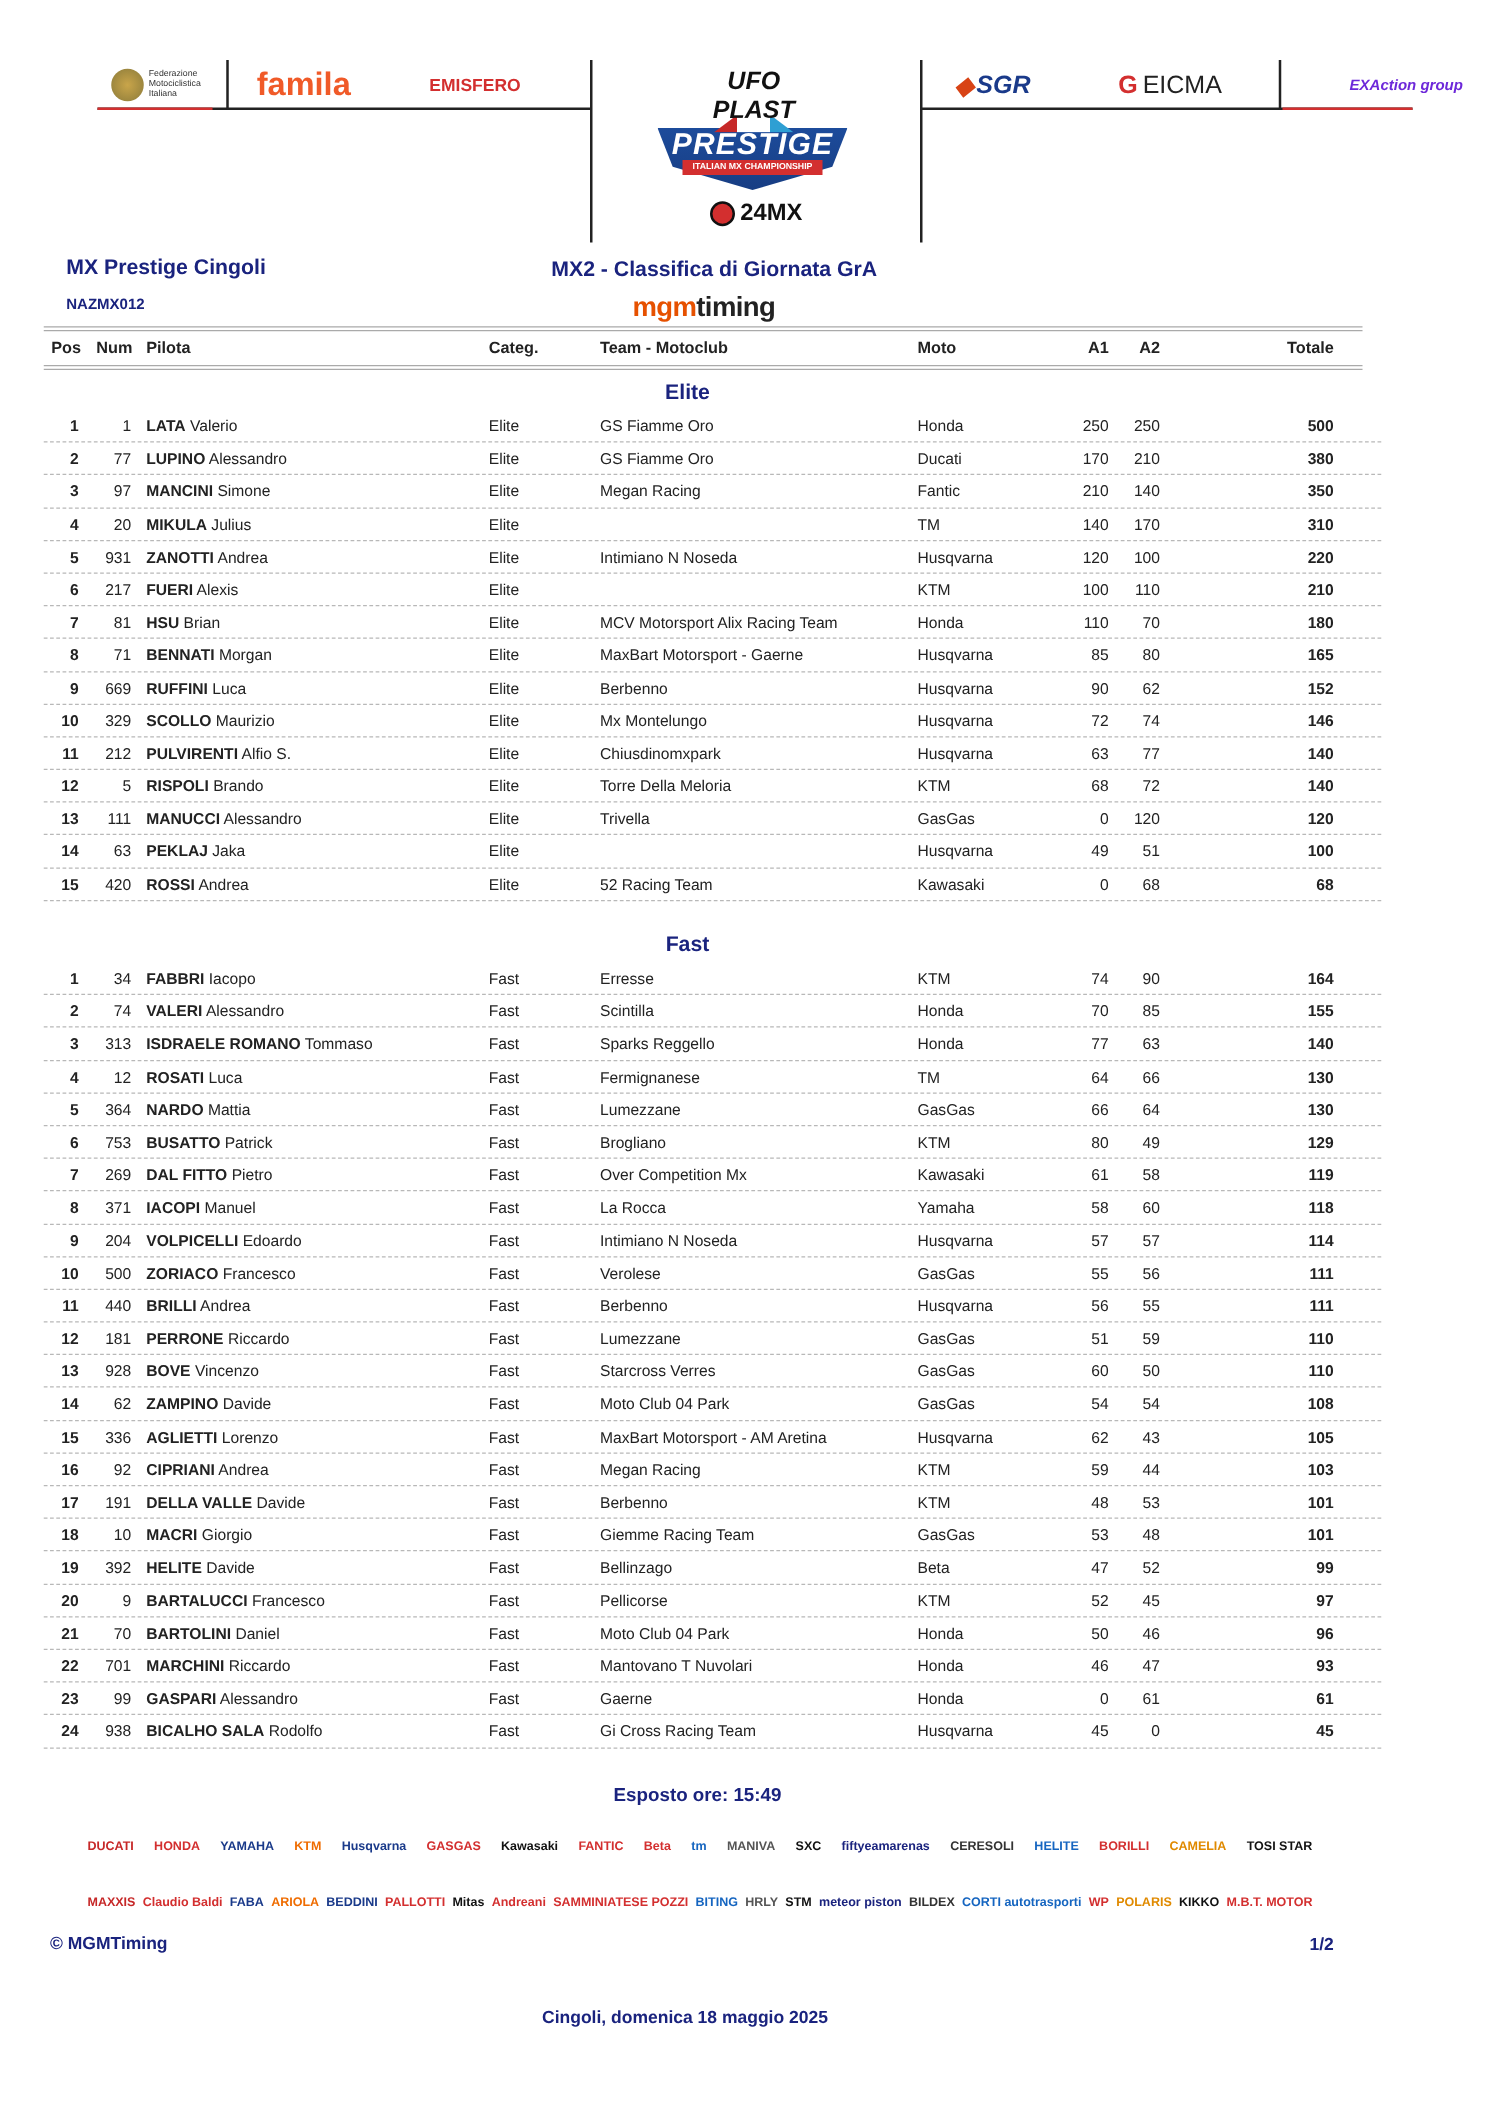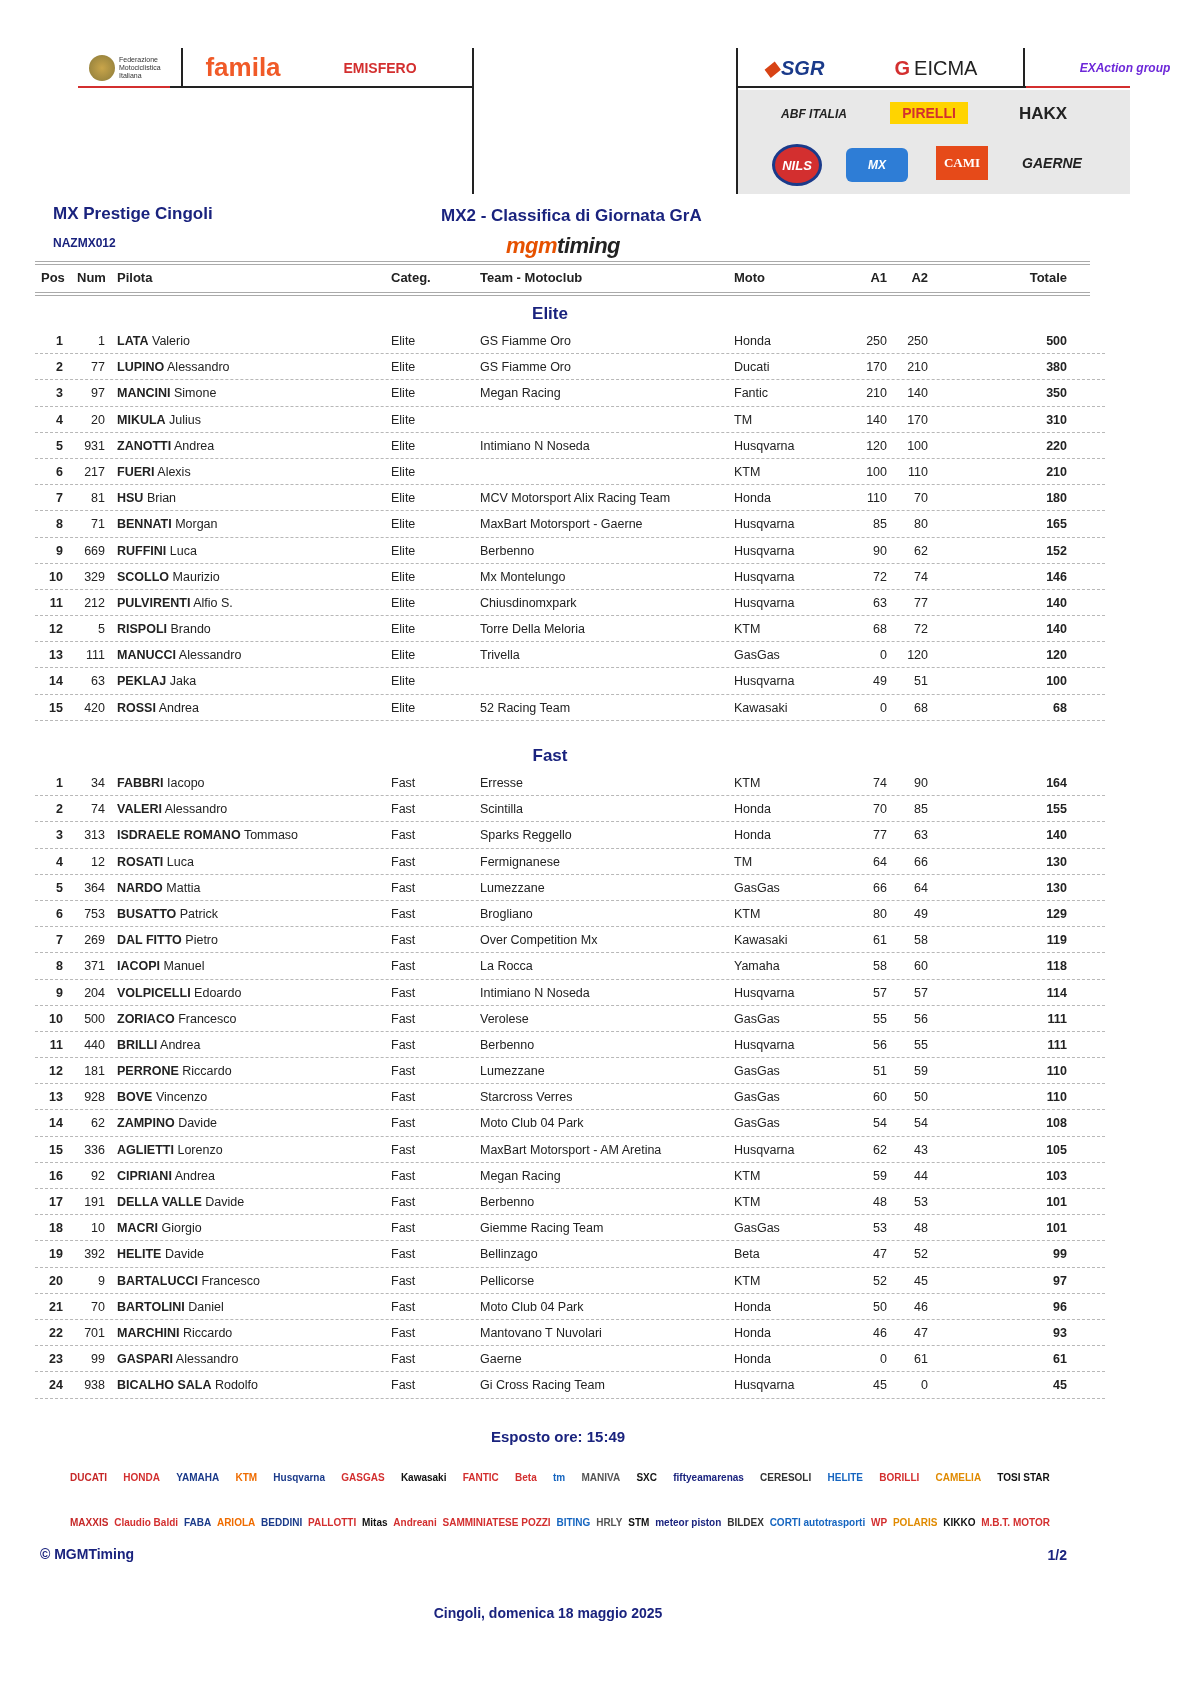--- a/index.html
+++ b/index.html
@@ -30,21 +30,21 @@
   .badge-top { position: absolute; left: 55px; top: 46px; width: 80px; height: 12px; background: linear-gradient(90deg, #c62828 0 33%, #fff 33% 66%, #2e9fd3 66%); clip-path: polygon(10% 100%, 30% 0, 70% 0, 90% 100%); }
   .badge-text { position: absolute; left: 18px; top: 54px; width: 152px; text-align: center; color: #fff; font-weight: 900; font-size: 24px; letter-spacing: 1px; font-style: italic; }
   .badge-ribbon { position: absolute; left: 38px; top: 80px; width: 112px; height: 12px; background: #d32f2f; color: #fff; font-size: 7px; text-align: center; line-height: 12px; font-weight: bold; }
   .mx24 { position: absolute; left: 42px; top: 110px; width: 110px; height: 26px; display: flex; align-items: center; justify-content: center; gap: 4px; font-weight: 900; font-size: 19px; color: #111; }
   .mx24 .dot { width: 20px; height: 20px; border-radius: 50%; background: #d32f2f; border: 2px solid #111; }
 
   
   .event-title { position: absolute; left: 53px; top: 204px; font-size: 17px; font-weight: bold; color: #1a237e; }
   .event-code { position: absolute; left: 53px; top: 236px; font-size: 12px; font-weight: bold; color: #1a237e; }
   .race-title { position: absolute; left: 441px; top: 206px; font-size: 17px; font-weight: bold; color: #1a237e; }
-  .mgm-logo { position: absolute; left: 506px; top: 233px; font-size: 22px; font-weight: bold; font-style: italic; letter-spacing: -0.5px; }
+  .mgm-logo { position: absolute; left: 506px; top: 233px; font-size: 22px; font-weight: bold; letter-spacing: -0.5px; }
   .mgm-logo .mgm { color: #e65100; }
   .mgm-logo .timing { color: #222; }
 
   .hr-double { position: absolute; left: 35px; width: 1055px; height: 4px; border-top: 1px solid #aaa; border-bottom: 1px solid #aaa; }
   .hr1 { top: 261px; }
   .hr2 { top: 292px; }
 
   
   .thead { position: absolute; left: 35px; top: 270px; width: 1055px; height: 20px; font-size: 13px; font-weight: bold; color: #222; }
   .col { position: absolute; white-space: nowrap; }
@@ -92,43 +92,45 @@
       <div class="logo" style="left:6px;top:4px;width:90px;height:32px;font-size:7px;color:#333;font-weight:normal;gap:4px;">
         <span style="display:inline-block;width:26px;height:26px;border-radius:50%;background:radial-gradient(#c9a54a,#8a7a3a);"></span>
         <span style="width:50px;white-space:normal;line-height:8px;">Federazione Motociclistica Italiana</span>
       </div>
       <div class="logo" style="left:115px;top:2px;width:100px;height:34px;font-size:26px;color:#f05a28;font-weight:bold;">famila</div>
       <div class="logo" style="left:258px;top:6px;width:88px;height:28px;font-size:14px;color:#d32f2f;">EMISFERO</div>
     </div>
     <div class="vsep2"></div>
   </div>
 
+  <div class="center-logo">
+    <div class="ufo">UFO PLAST</div>
+    <div class="badge-shield"></div>
+    <div class="badge-top"></div>
+    <div class="badge-text">PRESTIGE</div>
+    <div class="badge-ribbon">ITALIAN MX CHAMPIONSHIP</div>
+    <div class="mx24">
+      <span class="dot"></span>
+      <span>24MX</span>
+    </div>
+  </div>
 
   <div class="panel-right">
     <div class="top">
       <div class="redline"></div>
       <div class="vsep1"></div>
       <div class="logo" style="left:18px;top:6px;width:80px;height:28px;font-size:20px;font-style:italic;color:#1a3a8a;gap:2px;">
         <span style="color:#d84315;">◆</span>
           <span>SGR</span>
       </div>
       <div class="logo" style="left:150px;top:6px;width:100px;height:28px;font-size:20px;color:#222;font-weight:normal;gap:4px;">
         <span style="color:#d32f2f;font-weight:bold;">G</span>
           <span>EICMA</span>
       </div>
       <div class="logo" style="left:292px;top:6px;width:100px;height:28px;font-size:12px;font-style:italic;color:#6d28d9;margin-left:47px;">EXAction group</div>
-    </div>
-    <div class="bottom">
-      <div class="logo" style="left:28px;top:12px;width:100px;height:24px;font-size:12px;font-style:italic;color:#222;">ABF ITALIA</div>
-      <div class="logo" style="left:154px;top:12px;width:78px;height:22px;background:#ffd400;color:#d32f2f;font-size:14px;font-weight:900;">PIRELLI</div>
-      <div class="logo" style="left:262px;top:12px;width:90px;height:24px;font-size:17px;color:#222;font-weight:900;">HAKX</div>
-      <div class="logo" style="left:36px;top:54px;width:50px;height:42px;border-radius:50%;background:#d32f2f;border:3px solid #1a3a8a;color:#fff;font-size:13px;font-style:italic;font-weight:900;">NILS</div>
-      <div class="logo" style="left:110px;top:58px;width:62px;height:34px;background:#2e7dd6;color:#fff;font-size:12px;font-style:italic;font-weight:900;border-radius:6px;">MX</div>
-      <div class="logo" style="left:200px;top:56px;width:52px;height:34px;background:#e64a19;color:#fff;font-size:13px;font-family:'Liberation Serif',serif;">CAMI</div>
-      <div class="logo" style="left:276px;top:58px;width:80px;height:30px;font-size:14px;font-style:italic;color:#222;font-weight:900;">GAERNE</div>
     </div>
     <div class="vsep0"></div>
   </div>
 </div>
 
 <div class="event-title">MX Prestige Cingoli</div>
 <div class="event-code">NAZMX012</div>
 <div class="race-title">MX2 - Classifica di Giornata GrA</div>
 <div class="mgm-logo">
   <span class="mgm">mgm</span><span class="timing">timing</span>

